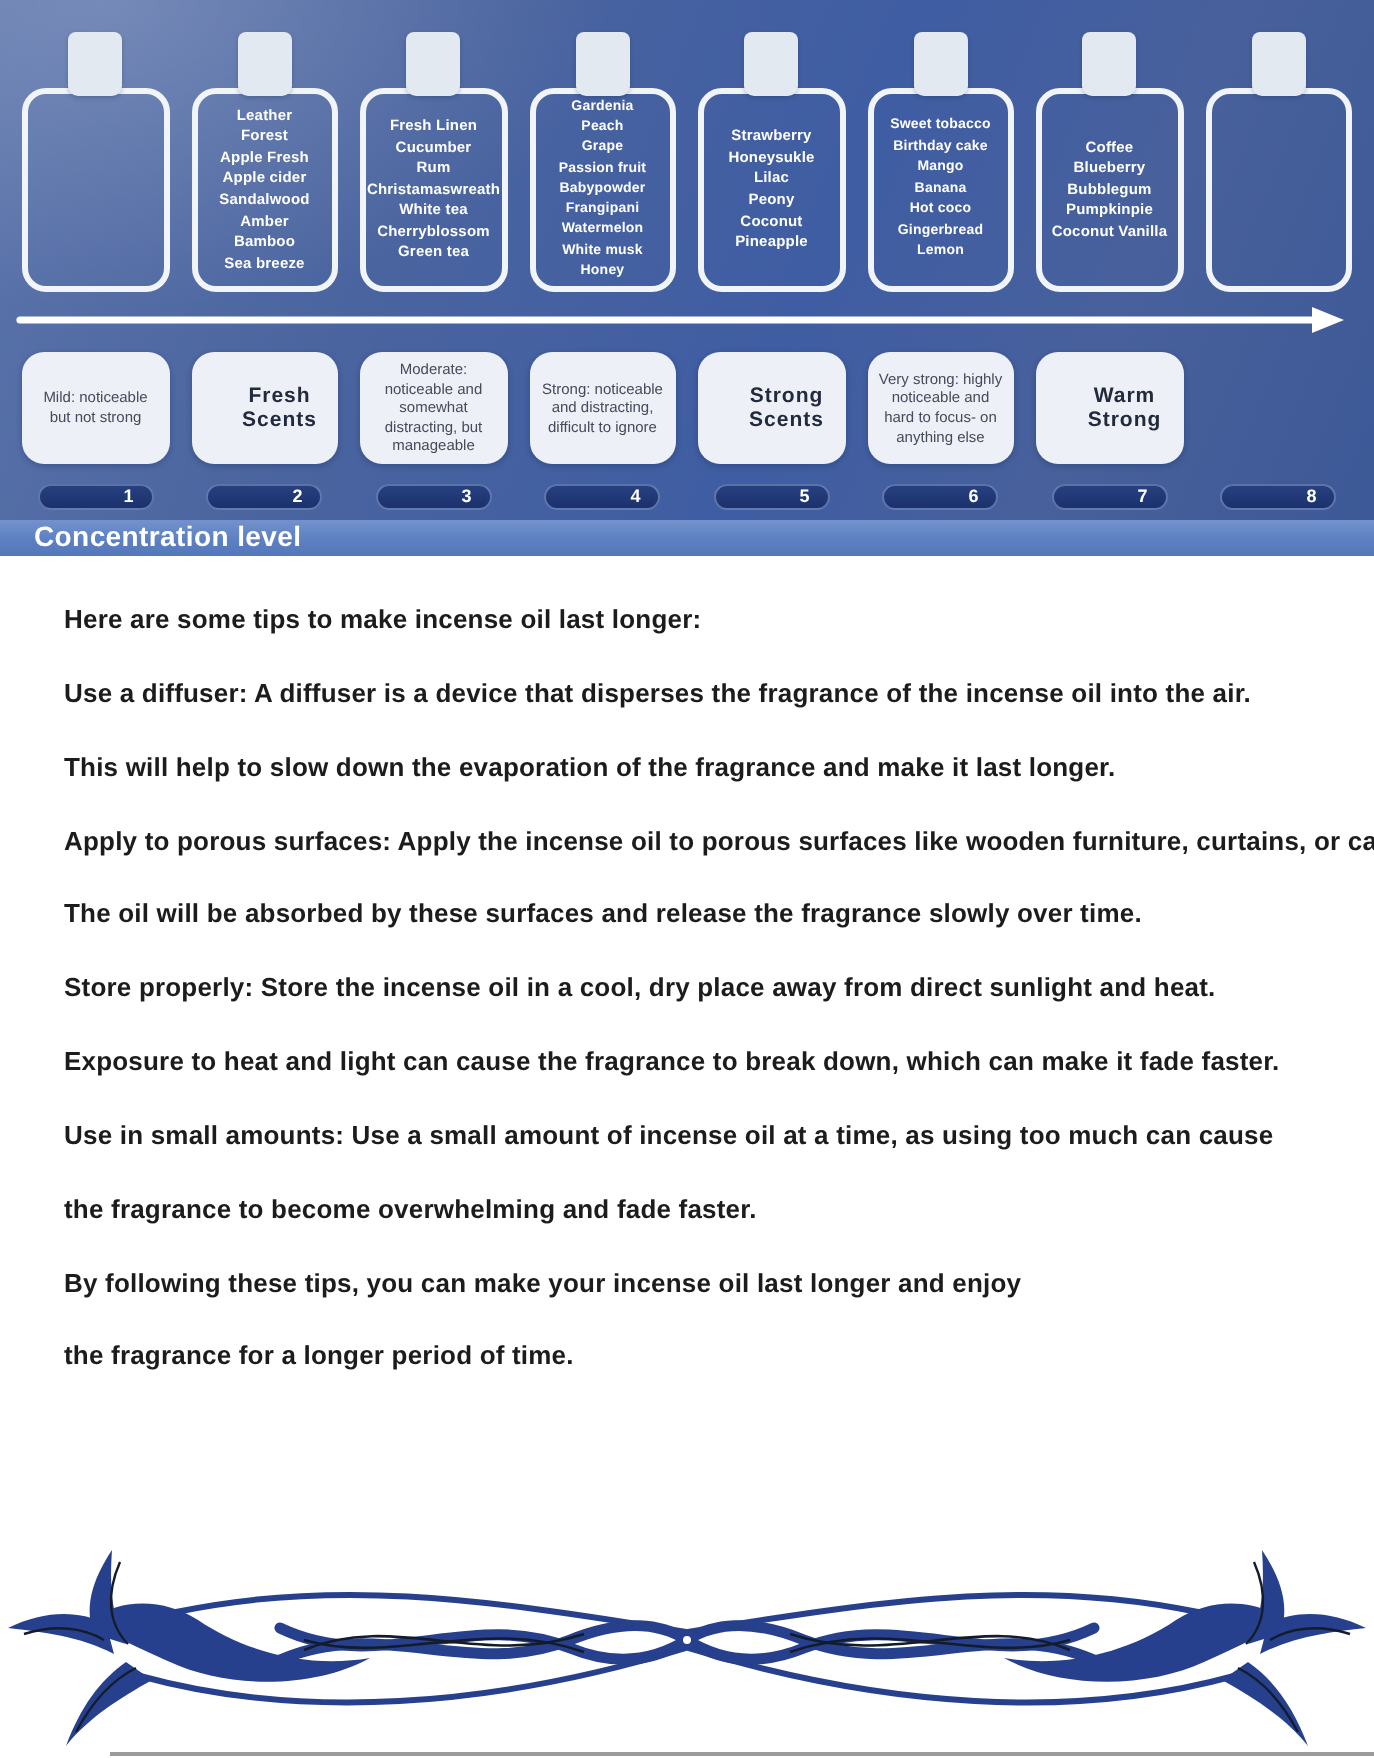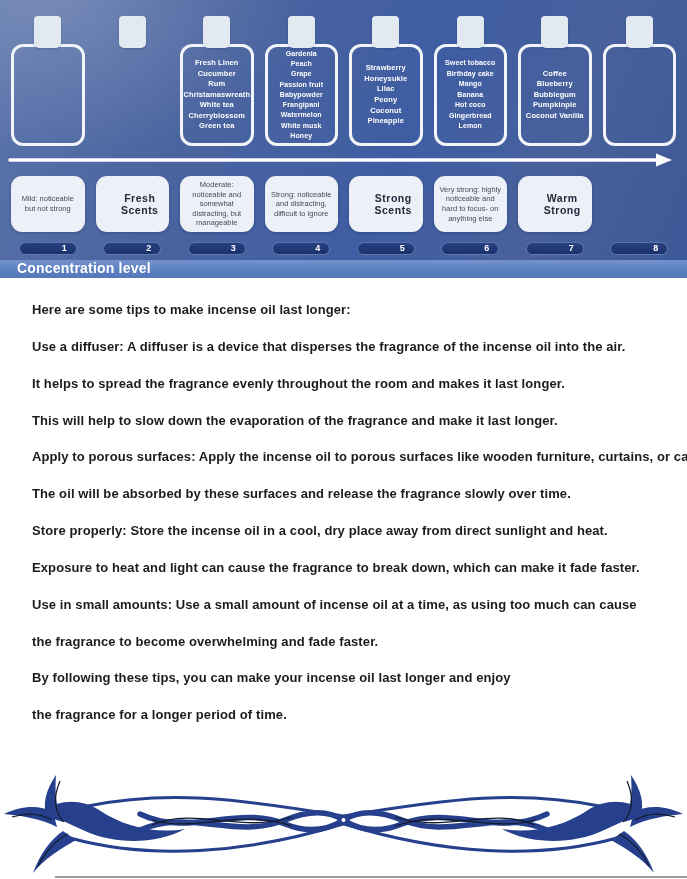--- a/index.html
+++ b/index.html
@@ -82,20 +82,30 @@
 
     <div class="cols bottles-row">
       <div class="bottle-col">
         <div class="cap"></div>
         <div class="bottle">
           <div class="bottle-scents"></div>
         </div>
       </div>
       <div class="bottle-col">
         <div class="cap"></div>
+        <div class="bottle">
+          <div class="bottle-scents">Leather
+Forest
+Apple Fresh
+Apple cider
+Sandalwood
+Amber
+Bamboo
+Sea breeze</div>
+        </div>
       </div>
       <div class="bottle-col">
         <div class="cap"></div>
         <div class="bottle">
           <div class="bottle-scents">Fresh Linen
 Cucumber
 Rum
 Christamaswreath
 White tea
 Cherryblossom
@@ -183,21 +193,20 @@
       <div class="pill">7</div>
       <div class="pill">8</div>
     </div>
 
     <div class="caption-band">Concentration level</div>
   </div>
 
   <div class="tips">
     <p>Here are some tips to make incense oil last longer:</p>
     <p>Use a diffuser: A diffuser is a device that disperses the fragrance of the incense oil into the air.</p>
-    <p>It helps to spread the fragrance evenly throughout the room and makes it last longer.</p>
     <p>This will help to slow down the evaporation of the fragrance and make it last longer.</p>
     <p>Apply to porous surfaces: Apply the incense oil to porous surfaces like wooden furniture, curtains, or carpets.</p>
     <p>The oil will be absorbed by these surfaces and release the fragrance slowly over time.</p>
     <p>Store properly: Store the incense oil in a cool, dry place away from direct sunlight and heat.</p>
     <p>Exposure to heat and light can cause the fragrance to break down, which can make it fade faster.</p>
     <p>Use in small amounts: Use a small amount of incense oil at a time, as using too much can cause</p>
     <p>the fragrance to become overwhelming and fade faster.</p>
     <p>By following these tips, you can make your incense oil last longer and enjoy</p>
     <p>the fragrance for a longer period of time.</p>
   </div>

